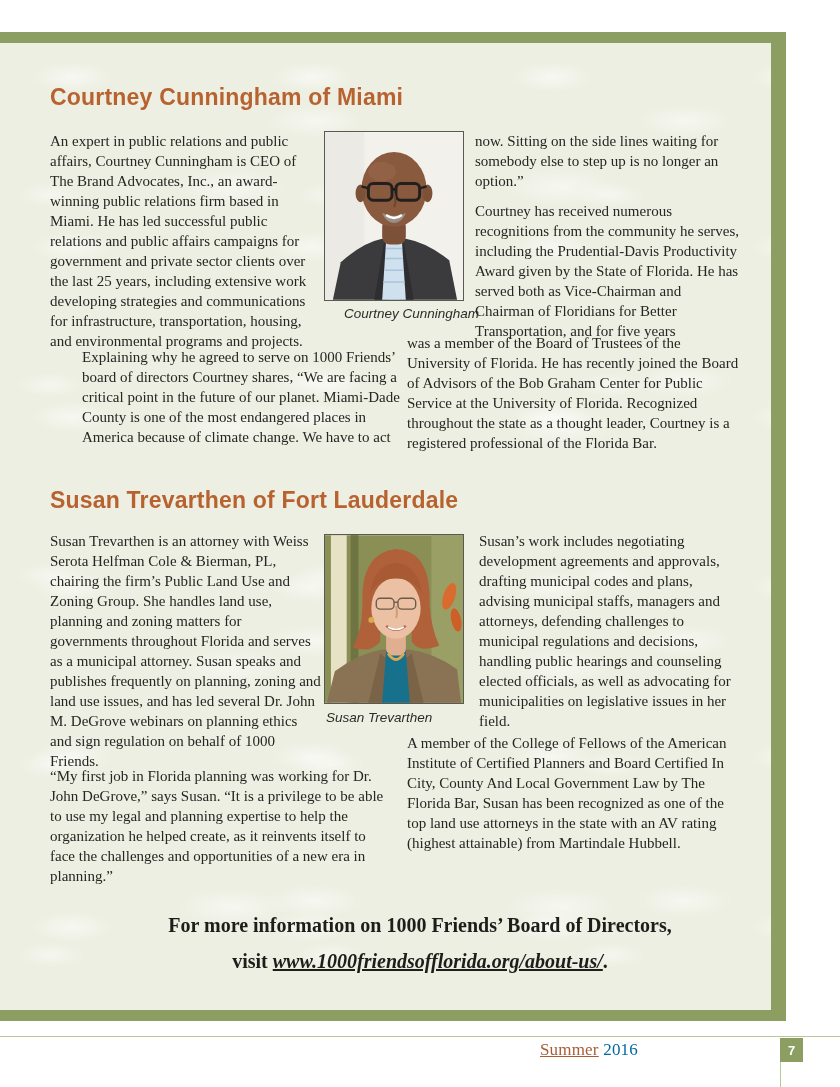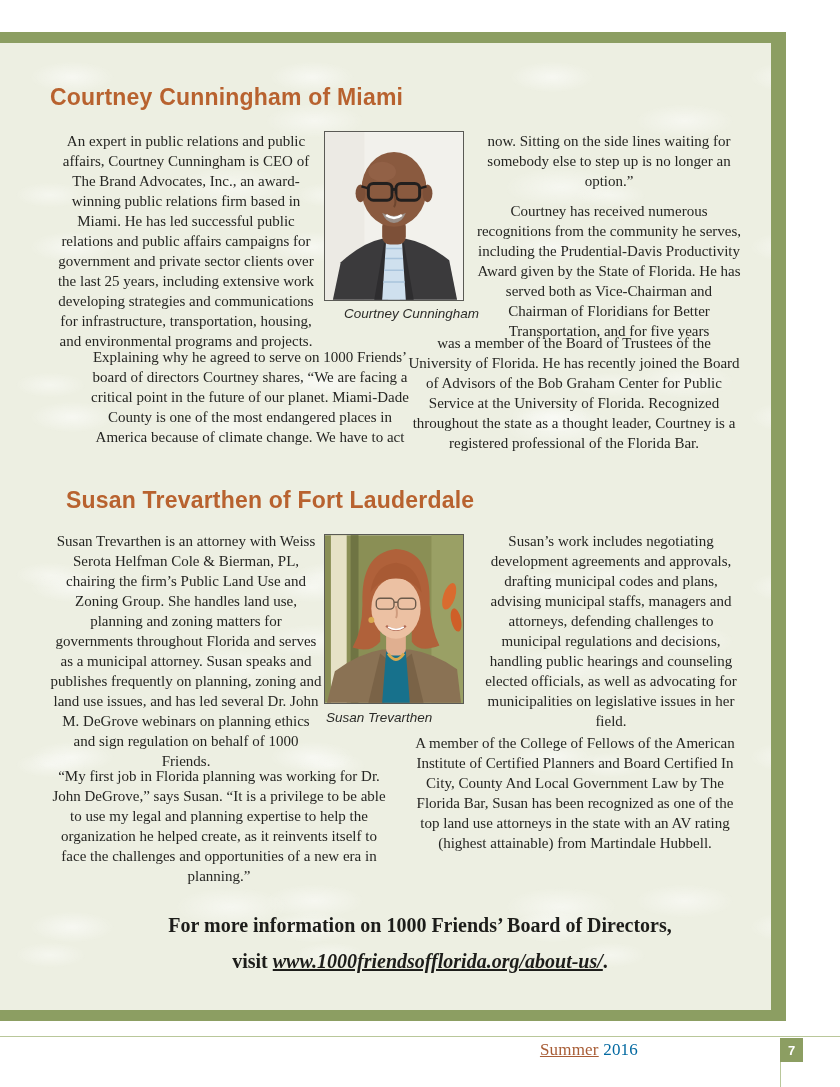--- a/index.html
+++ b/index.html
@@ -25,26 +25,26 @@
   .bar-right  { position: absolute; left: 771px; top: 32px; width: 15px; height: 989px; background: #8c9e62; }
   .bar-bottom { position: absolute; left: 0; top: 1010px; width: 786px; height: 11px; background: #8c9e62; }
 
   .heading {
     position: absolute; left: 50px;
     font-family: "Liberation Sans", sans-serif;
     font-weight: bold; font-size: 23px; letter-spacing: 0.2px;
     color: #b8622f;
   }
   #heading-1 { top: 84px; }
-  #heading-2 { top: 487px; margin-left: 16px; }
+  #heading-2 { top: 487px; }
 
   .body-text { font-size: 15px; line-height: 20px; text-align: left; }
   .body-text p + p { margin-top: 10px; }
 
-  .col { position: absolute; text-align: center; }
+  .col { position: absolute; }
 
   #c-left-p1   { left: 50px;  top: 131px; width: 272px; }
   #c-right-col { left: 475px; top: 131px; width: 268px; }
   #c-cont      { left: 407px; top: 333px; width: 334px; }
   #c-left-p2   { left: 50px;  top: 347px; width: 336px; margin-left: 32px; }
 
   #s-left-p1   { left: 50px;  top: 531px; width: 272px; }
   #s-right-p1  { left: 479px; top: 531px; width: 264px; }
   #s-cont      { left: 407px; top: 733px; width: 336px; }
   #s-left-p2   { left: 50px;  top: 766px; width: 338px; }

